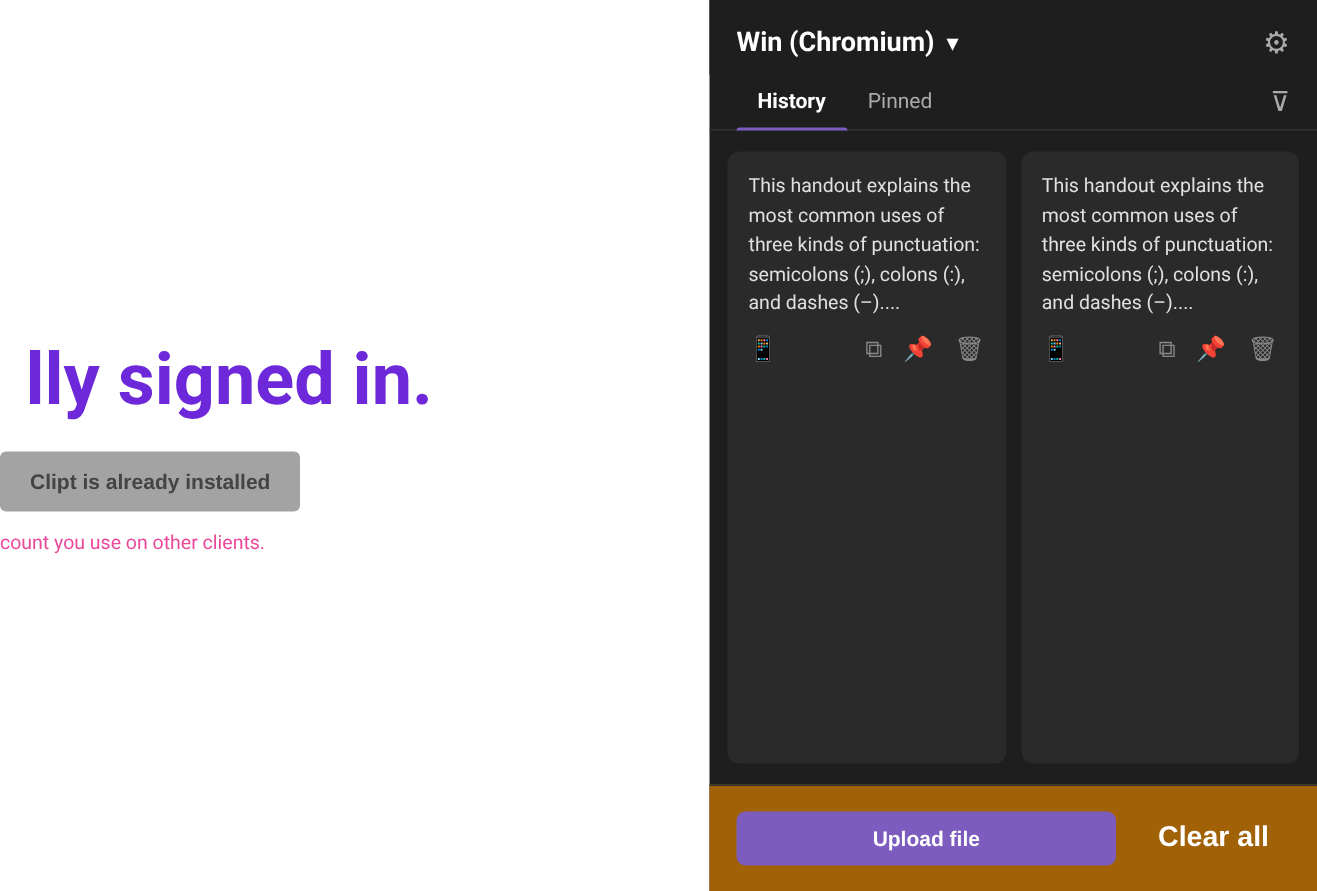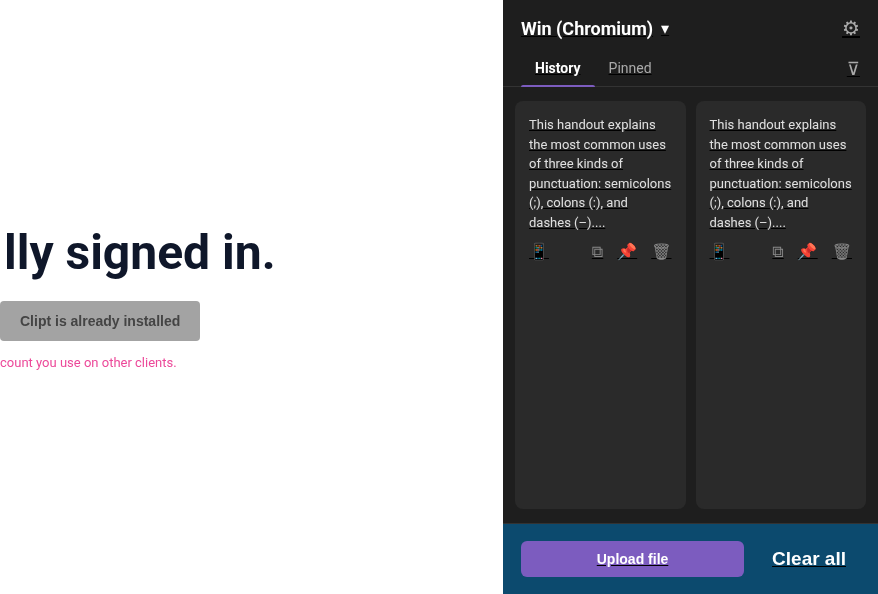--- a/index.html
+++ b/index.html
@@ -22,22 +22,22 @@
       display: flex;
       flex-direction: column;
       align-items: flex-start;
       justify-content: center;
       padding-left: 0;
     }
 
     .signed-in-text {
       font-size: 48px;
       font-weight: 700;
-      color: #0f172a;
-      margin-left: 4px;
+      color: #6d28d9;
+      margin-left: 17px;
       padding-left: 0;
       white-space: nowrap;
     }
 
     .installed-btn {
       margin-top: 20px;
       background: #a3a3a3;
       color: #444;
       border: none;
       border-radius: 4px;
@@ -50,26 +50,25 @@
     .account-text {
       margin-top: 14px;
       font-size: 13px;
       color: #ec4899;
     }
 
     
     .panel {
       position: absolute;
       right: 0; top: 0;
-      width: 375px;
+      width: 405px;
       height: 594px;
       background: #1e1e1e;
       display: flex;
       flex-direction: column;
-      text-decoration: underline;
     }
 
     
     .panel-header {
       display: flex;
       align-items: center;
       justify-content: space-between;
       padding: 16px 18px 10px 18px;
       background: #1e1e1e;
     }
@@ -173,21 +172,21 @@
     .clip-spacer {
       flex: 1;
     }
 
     
     .panel-footer {
       padding: 14px 18px;
       display: flex;
       align-items: center;
       gap: 14px;
-      background: #0c4a6e;
+      background: #a16207;
       border-top: 1px solid #333;
     }
 
     .upload-btn {
       background: #7c5cbf;
       color: #fff;
       border: none;
       border-radius: 6px;
       padding: 10px 22px;
       font-size: 14px;

